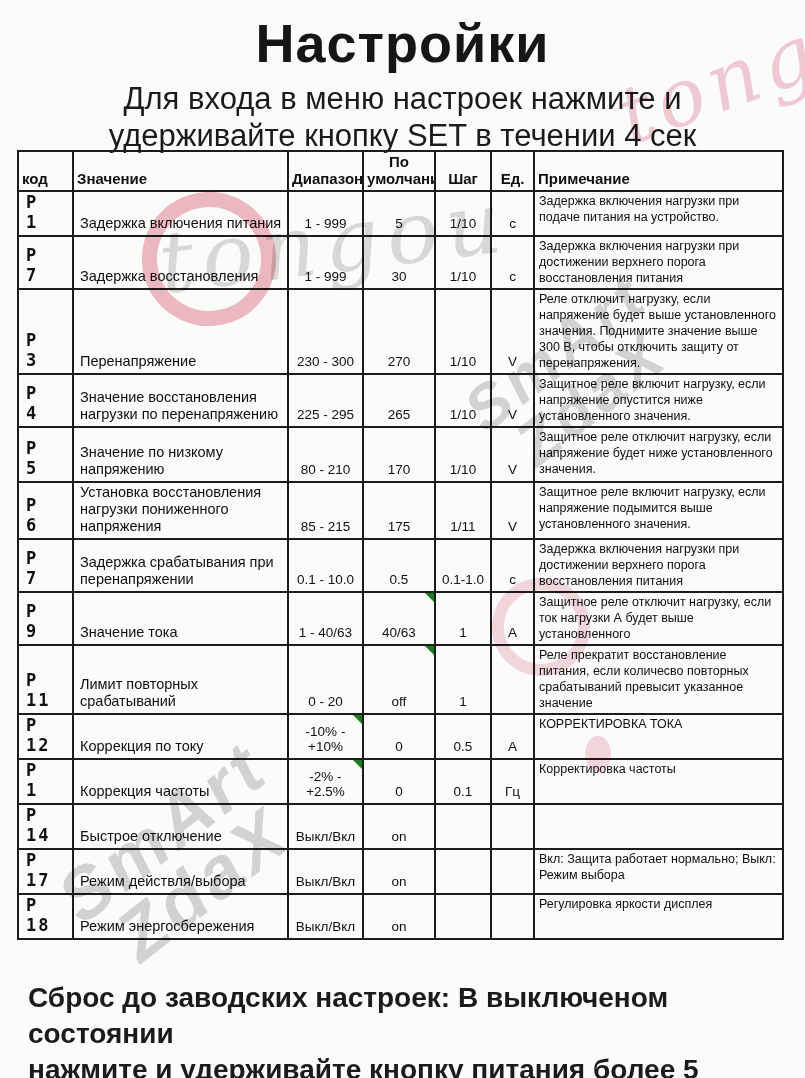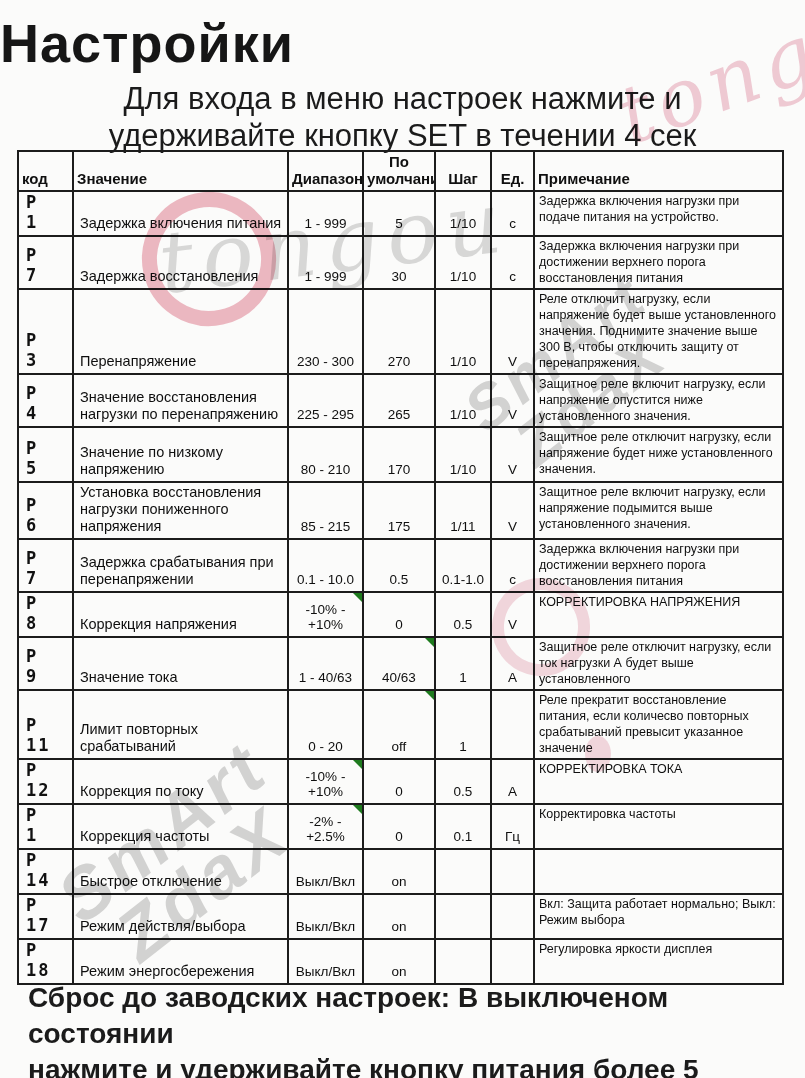--- a/index.html
+++ b/index.html
@@ -2,21 +2,21 @@
 <html><head>
 <meta charset="utf-8">
 <style>
   html,body{margin:0;padding:0}
   body{
     width:805px;height:1078px;position:relative;overflow:hidden;
     background:#fbfbfa;color:#141414;
     font-family:"Liberation Sans",sans-serif;
   }
   .page-title{
-    position:absolute;top:12px;left:0;width:100%;text-align:left;
+    position:absolute;top:12px;left:0;width:100%;text-align:center;
     font-size:54px;font-weight:700;letter-spacing:1px;color:#161616;
   }
   .subtitle{
     position:absolute;top:80px;left:0;width:100%;text-align:center;
     font-size:31px;line-height:37px;font-weight:400;color:#1b1b1b;
   }
   table.settings{
     position:absolute;left:17px;top:150px;width:765px;
     border-collapse:collapse;table-layout:fixed;z-index:1;
   }
@@ -150,29 +150,20 @@
   </tr>
   <tr style="height:51px">
     <td class="code">P 7</td>
     <td class="name">Задержка срабатывания при перенапряжении</td>
     <td class="num">0.1 - 10.0</td>
     <td class="num">0.5</td>
     <td class="num">0.1-1.0</td>
     <td class="num">с</td>
     <td class="note">Задержка включения нагрузки при достижении верхнего порога восстановления питания</td>
   </tr>
-  <tr style="height:22px">
-    <td class="code">P 8</td>
-    <td class="name">Коррекция напряжения</td>
-    <td class="num gm">-10% - +10%</td>
-    <td class="num">0</td>
-    <td class="num">0.5</td>
-    <td class="num">V</td>
-    <td class="note">КОРРЕКТИРОВКА НАПРЯЖЕНИЯ</td>
-  </tr>
   <tr style="height:42px">
     <td class="code">P 9</td>
     <td class="name">Значение тока</td>
     <td class="num">1 - 40/63</td>
     <td class="num gm">40/63</td>
     <td class="num">1</td>
     <td class="num">А</td>
     <td class="note">Защитное реле отключит нагрузку, если ток нагрузки А будет выше установленного</td>
   </tr>
   <tr style="height:53px">

